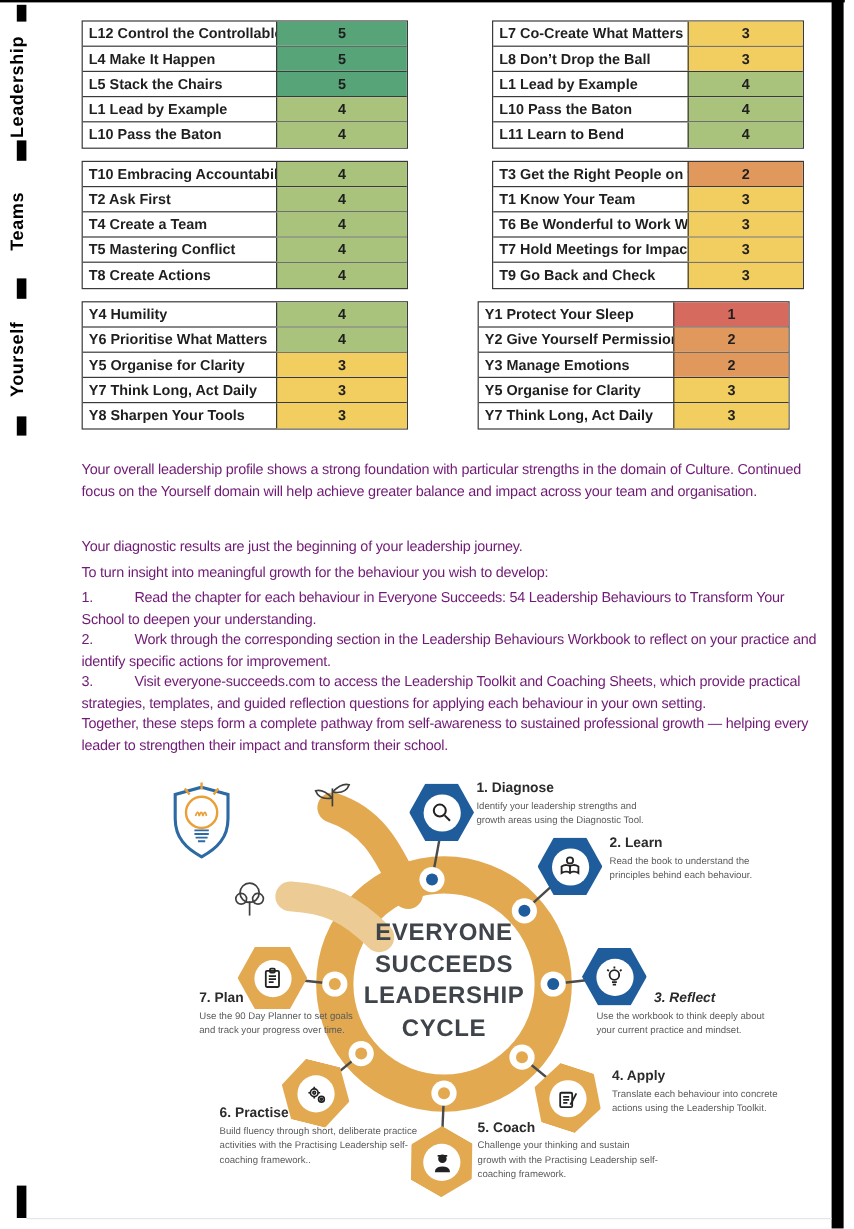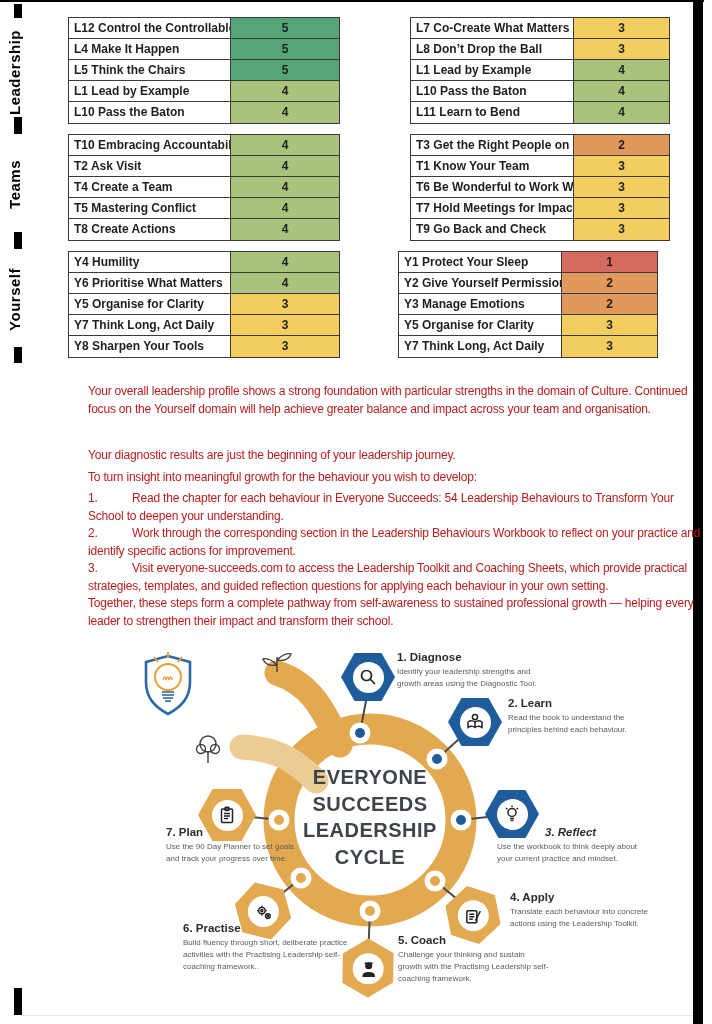--- a/index.html
+++ b/index.html
@@ -20,21 +20,21 @@
           white-space:nowrap;overflow:hidden;color:#1f1f1f;}
   .tscore{border-left:1px solid #3a3a3a;text-align:center;font-size:12px;font-weight:700;
           line-height:21px;color:#1f1f1f;box-sizing:border-box;}
   .tleft{width:270px;} .tleft .tscore{flex:0 0 109px;}
   .tright{width:258px;} .tright .tscore{flex:0 0 96px;}
   .ta{left:68px;top:17px;} .tb{left:410px;top:17px;}
   .tc{left:68px;top:134px;} .td{left:410px;top:134px;}
   .te{left:68px;top:251px;} .tf{left:398px;top:251px;}
   
   .para{position:absolute;left:68px;width:622px;font-size:12px;line-height:17.5px;
-        letter-spacing:-0.2px;color:#b91c1c;margin-left:20px;}
+        letter-spacing:-0.2px;color:#701a75;}
   .para .num{display:inline-block;width:44px;}
   
   .cycle-svg{position:absolute;left:130px;top:645px;}
   .hex{position:absolute;display:flex;align-items:center;justify-content:center;}
   .hexshape{width:100%;height:100%;position:absolute;left:0;top:0;
             clip-path:polygon(0% 50%,25% 0%,75% 0%,100% 50%,75% 100%,25% 100%);}
   .disc{position:relative;width:31px;height:31px;border-radius:50%;background:#fff;
         display:flex;align-items:center;justify-content:center;}
   .hb{width:54px;height:48px;} .hg{width:58px;height:52px;}
   .h1{left:341px;top:653px;} .h2{left:448px;top:698px;} .h3{left:485px;top:790px;}
@@ -71,21 +71,21 @@
   <div class="dtable tleft ta">
       <div class="trow">
         <div class="tlabel">L12 Control the Controllables</div>
         <div class="tscore" style="background: rgb(87, 164, 120);">5</div>
       </div>
       <div class="trow">
         <div class="tlabel">L4 Make It Happen</div>
         <div class="tscore" style="background: rgb(87, 164, 120);">5</div>
       </div>
       <div class="trow">
-        <div class="tlabel">L5 Think the Chairs</div>
+        <div class="tlabel">L5 Stack the Chairs</div>
         <div class="tscore" style="background: rgb(87, 164, 120);">5</div>
       </div>
       <div class="trow">
         <div class="tlabel">L1 Lead by Example</div>
         <div class="tscore" style="background: rgb(169, 195, 125);">4</div>
       </div>
       <div class="trow">
         <div class="tlabel">L10 Pass the Baton</div>
         <div class="tscore" style="background: rgb(169, 195, 125);">4</div>
       </div>
@@ -111,21 +111,21 @@
         <div class="tlabel">L11 Learn to Bend</div>
         <div class="tscore" style="background: rgb(169, 195, 125);">4</div>
       </div>
     </div>
   <div class="dtable tleft tc">
       <div class="trow">
         <div class="tlabel">T10 Embracing Accountability</div>
         <div class="tscore" style="background: rgb(169, 195, 125);">4</div>
       </div>
       <div class="trow">
-        <div class="tlabel">T2 Ask Visit</div>
+        <div class="tlabel">T2 Ask First</div>
         <div class="tscore" style="background: rgb(169, 195, 125);">4</div>
       </div>
       <div class="trow">
         <div class="tlabel">T4 Create a Team</div>
         <div class="tscore" style="background: rgb(169, 195, 125);">4</div>
       </div>
       <div class="trow">
         <div class="tlabel">T5 Mastering Conflict</div>
         <div class="tscore" style="background: rgb(169, 195, 125);">4</div>
       </div>

